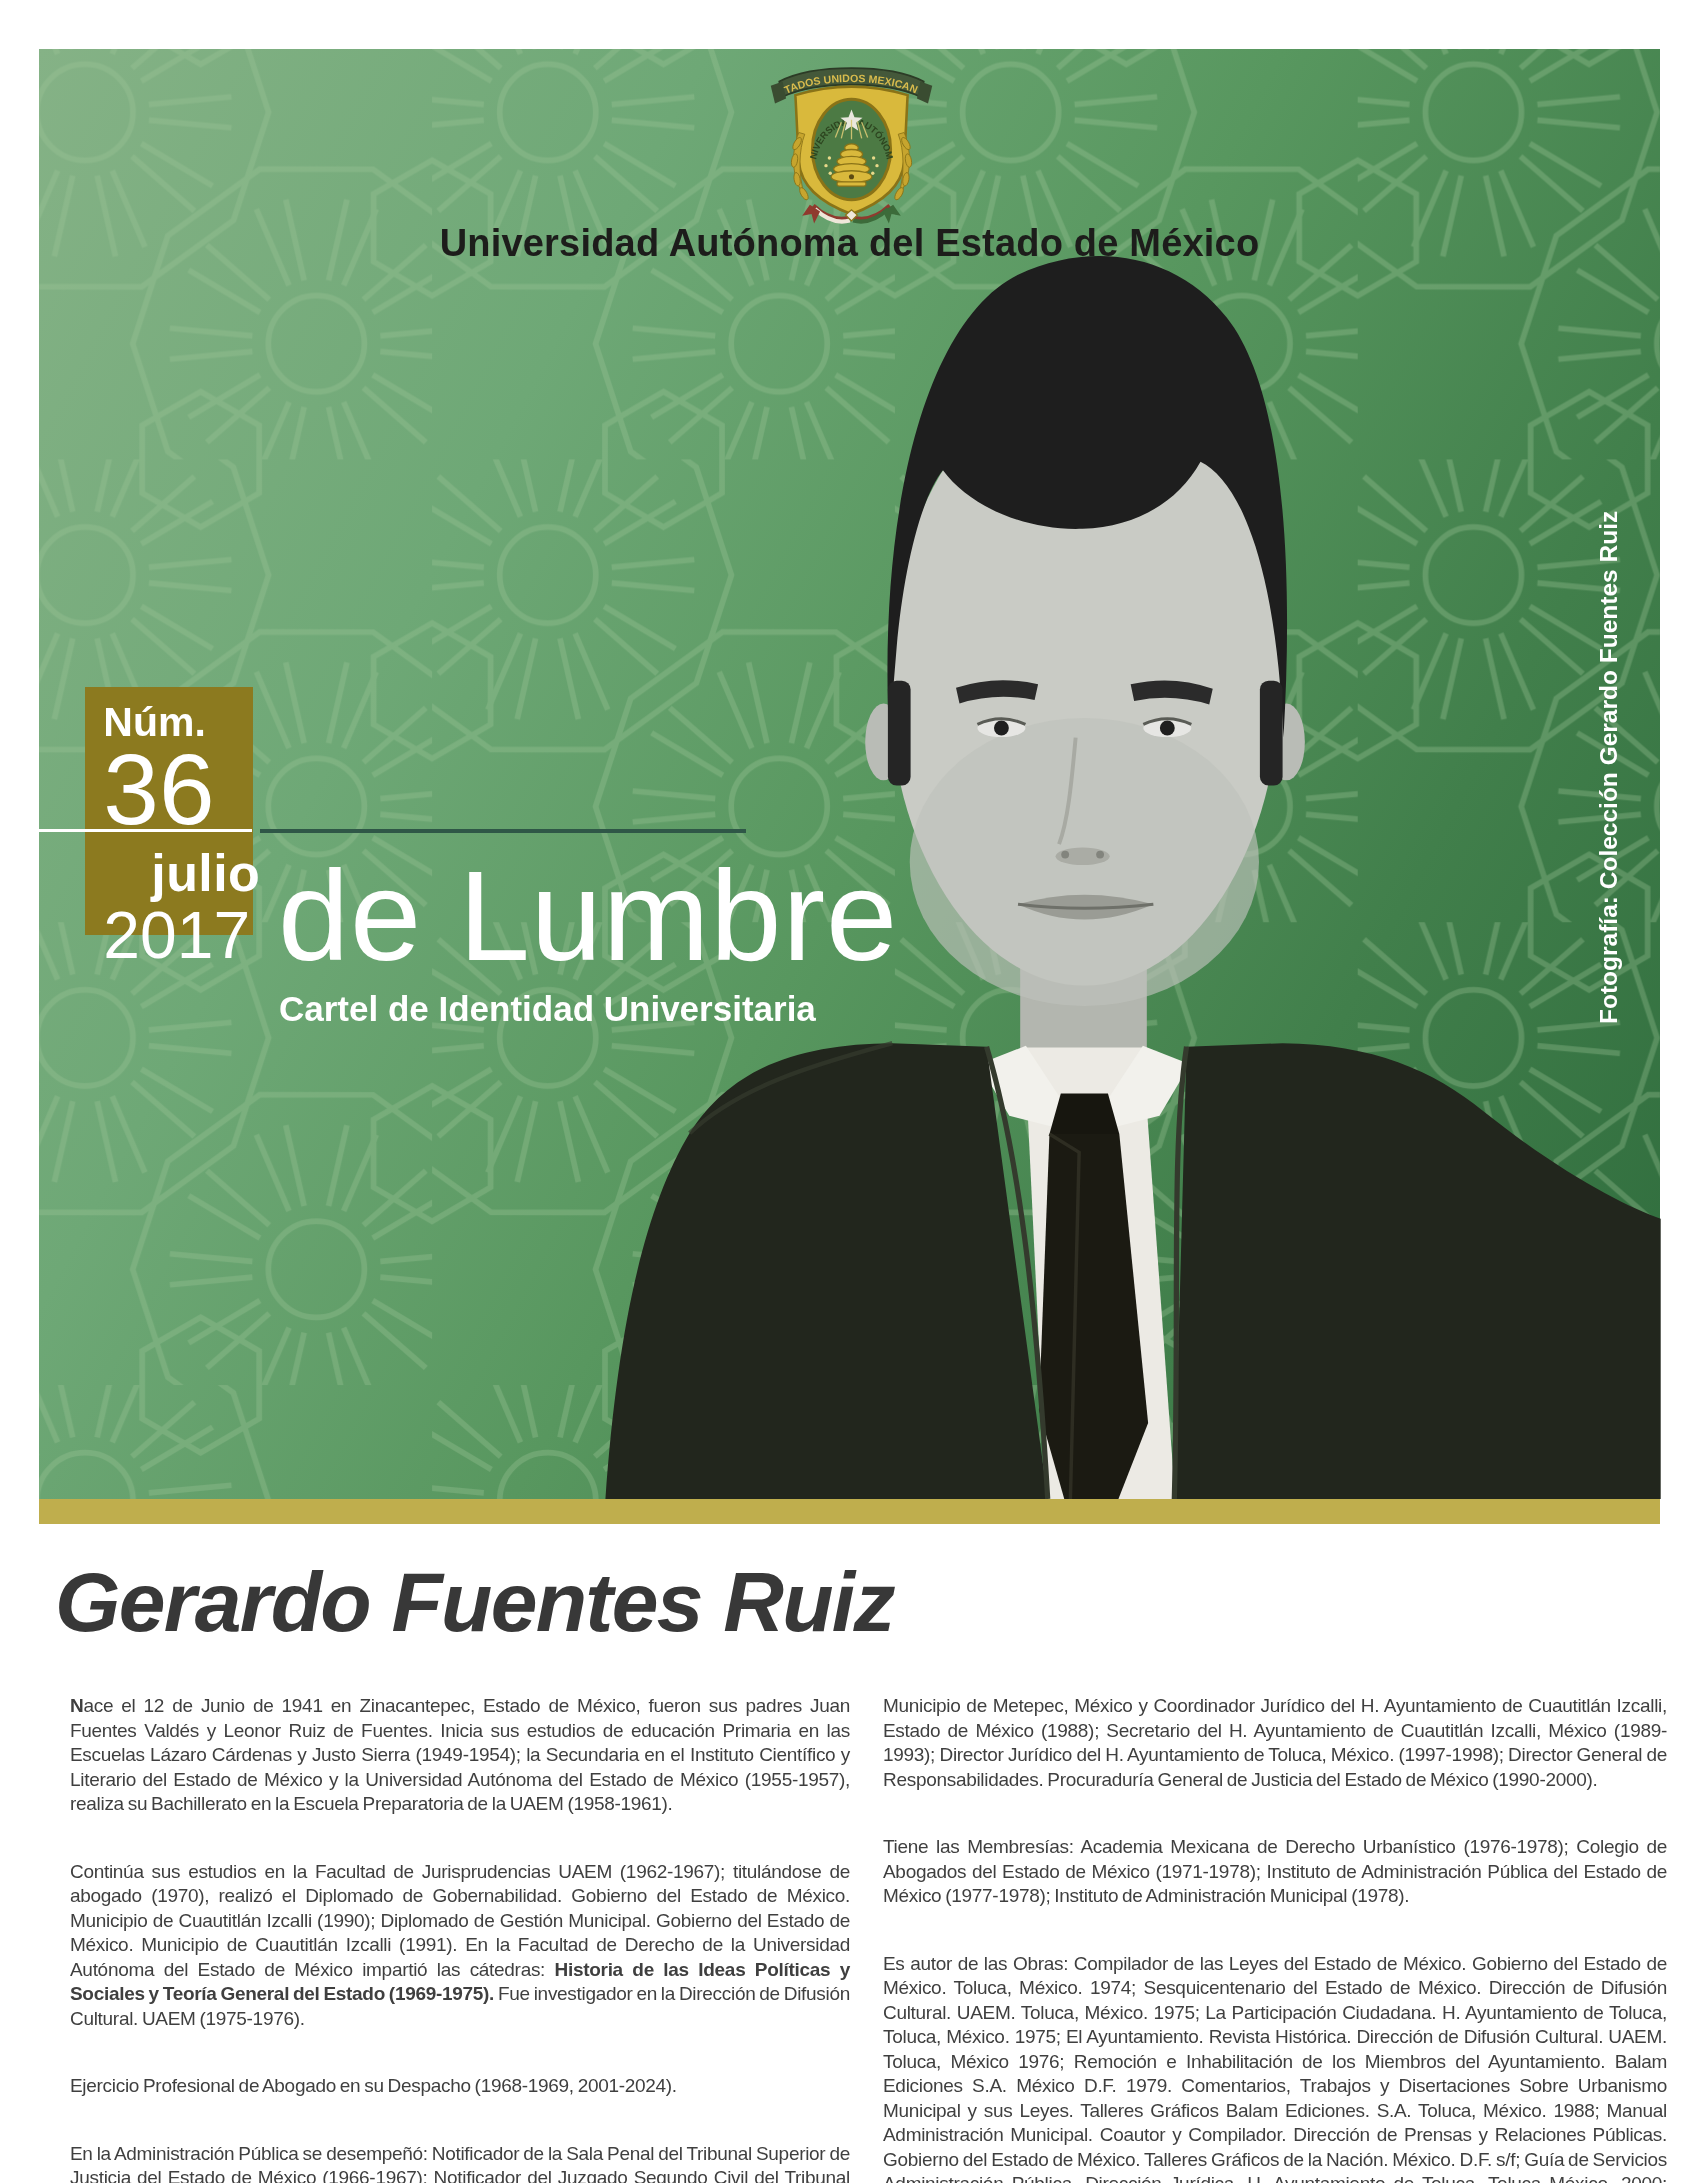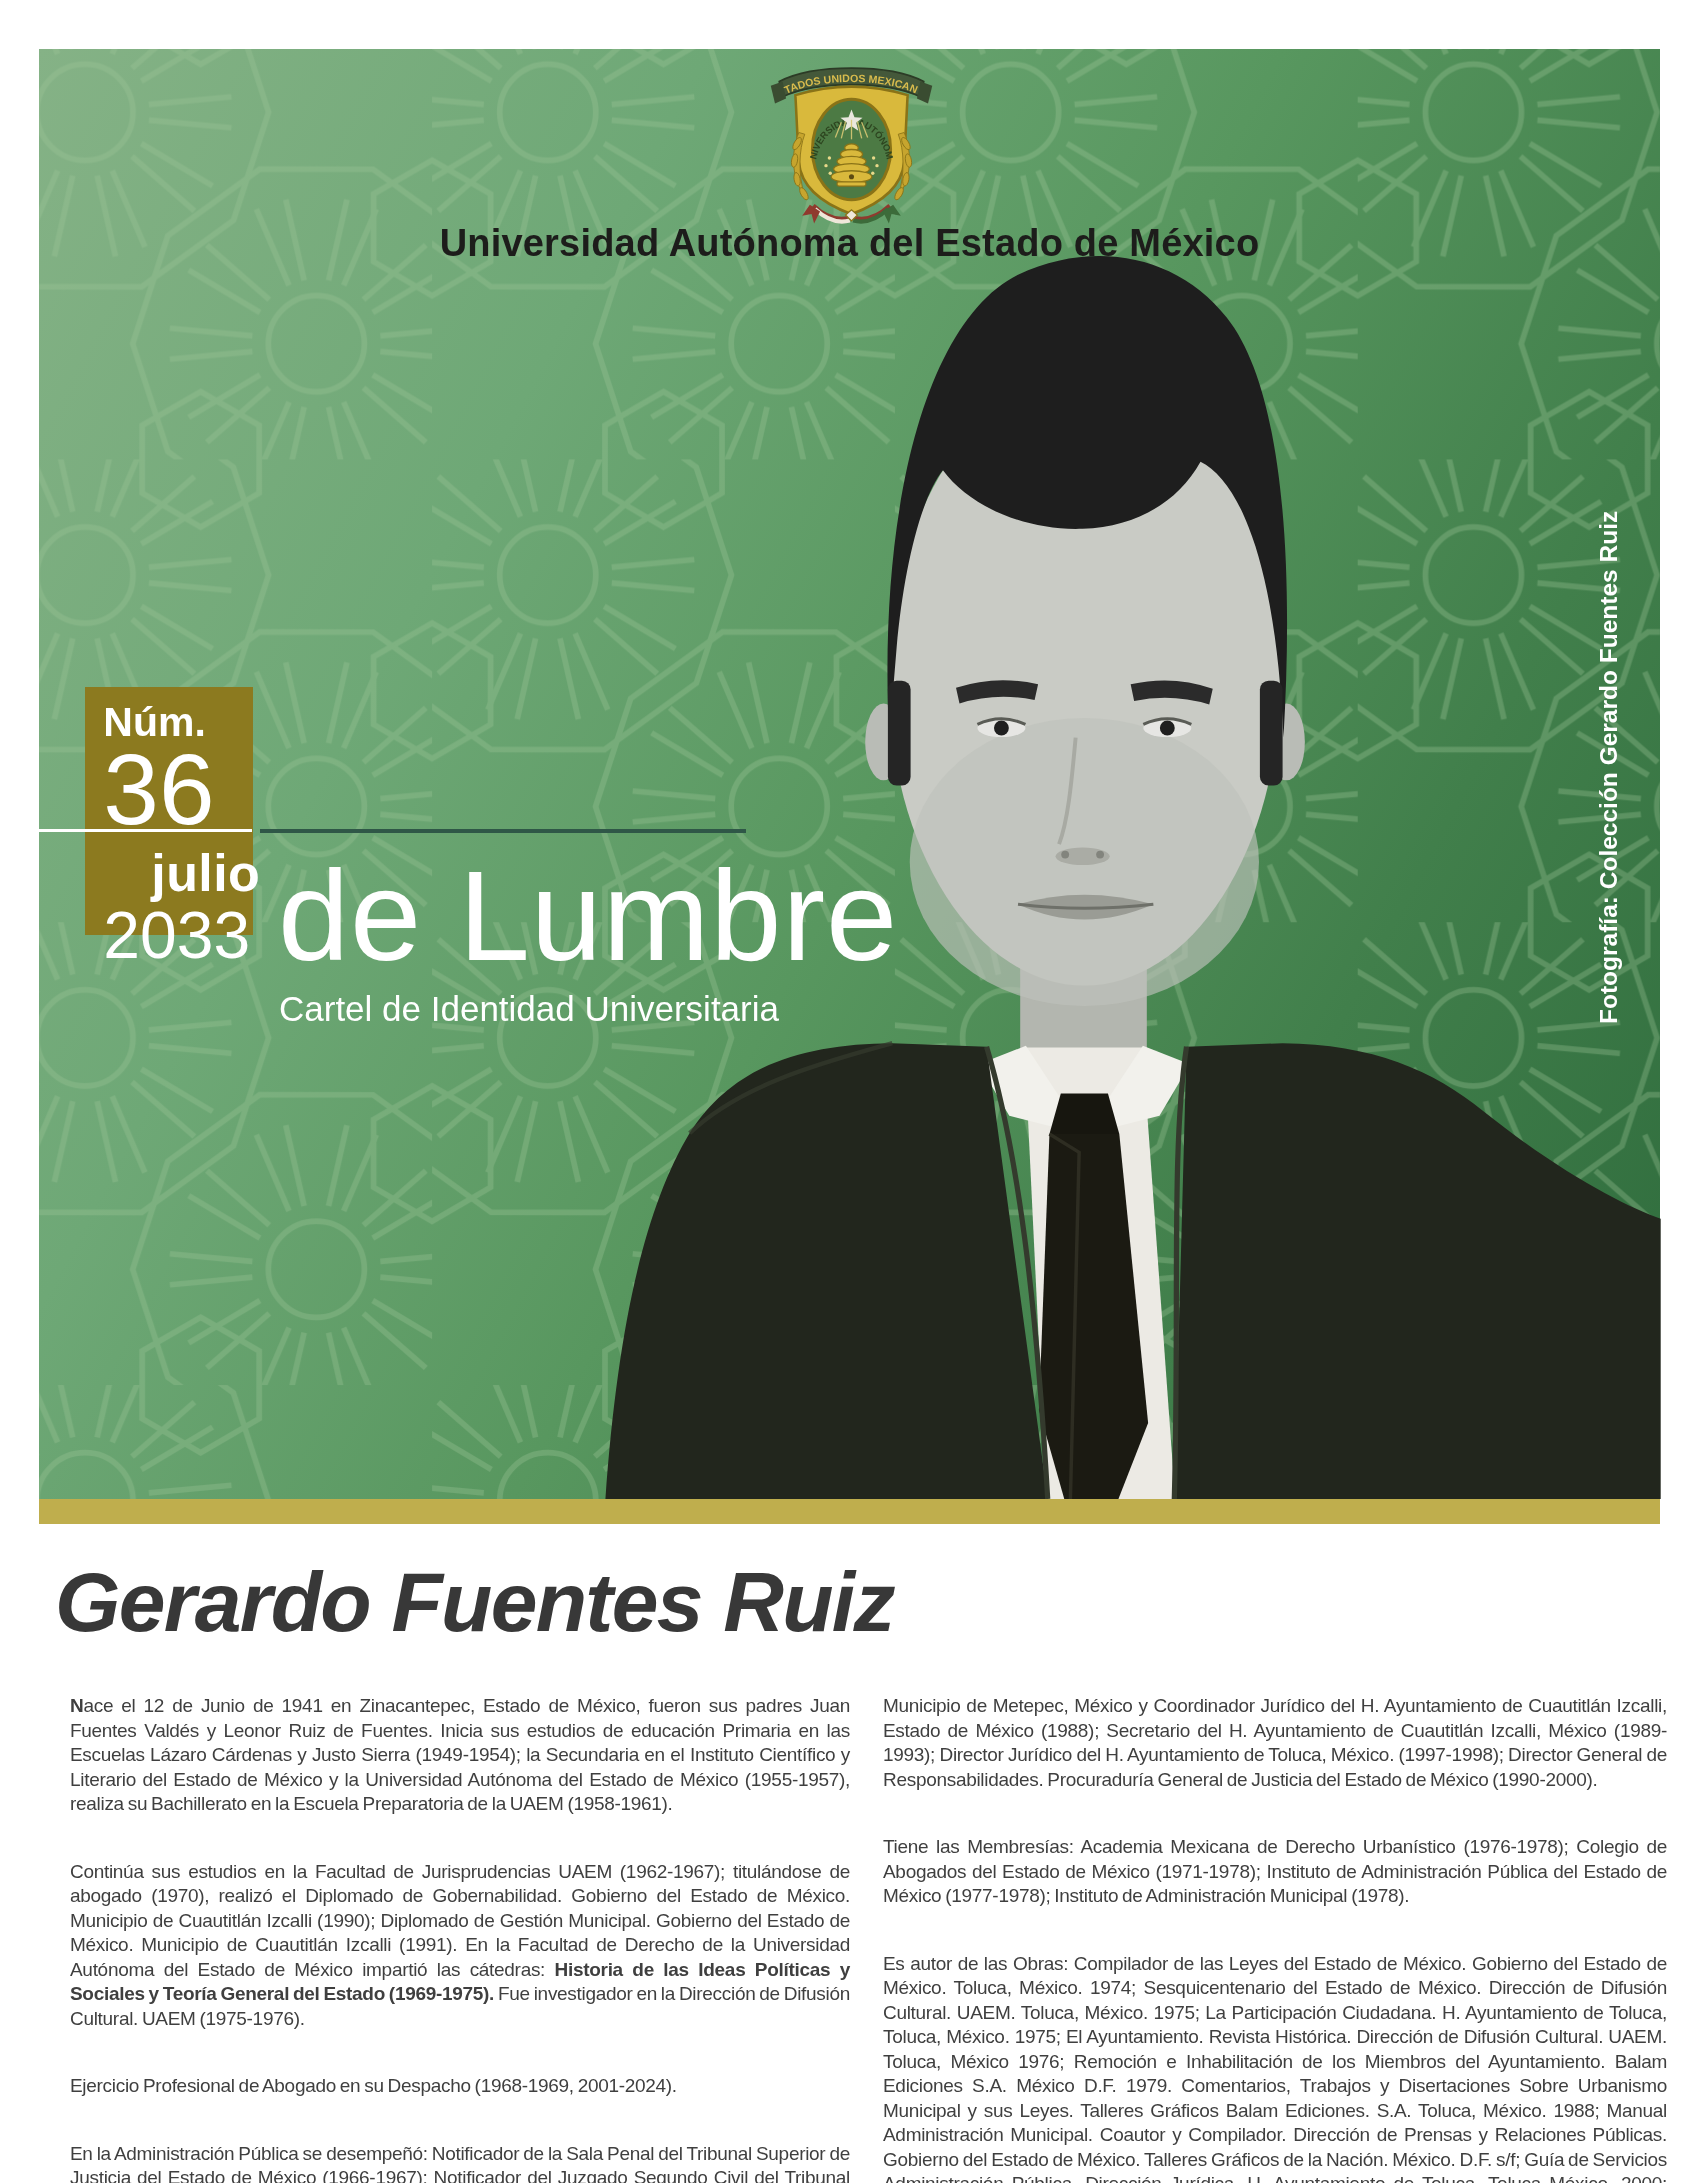--- a/index.html
+++ b/index.html
@@ -18,21 +18,21 @@
   .numbox .lbl{position:absolute;left:18.3px;top:12.2px;font-size:41px;font-weight:bold;}
   .numbox .num{position:absolute;left:18.3px;top:52px;font-size:100px;font-weight:300;line-height:1;}
   .numbox .month{position:absolute;left:18.3px;top:156px;font-size:52px;font-weight:bold;letter-spacing:0.4px;margin-left:48px;}
   .numbox .year{position:absolute;left:18.3px;top:215px;font-size:66px;font-weight:300;line-height:1;}
   .rule-white{position:absolute;left:39px;top:829px;width:213px;height:3.1px;background:#ffffff;}
   .rule-green{position:absolute;left:260px;top:829px;width:486px;height:3.5px;}
   .mast-title{position:absolute;left:279px;top:664px;font-size:188px;font-weight:bold;color:#ffffff;
               letter-spacing:-4.4px;line-height:1;}
   .mast-sub{position:absolute;left:278px;top:852px;font-size:128px;font-weight:300;color:#ffffff;
             letter-spacing:0.9px;line-height:1;}
-  .mast-tag{position:absolute;left:279px;top:989px;font-size:35px;font-weight:400;color:#ffffff;}
+  .mast-tag{position:absolute;left:279px;top:989px;font-size:35px;font-weight:700;color:#ffffff;}
   .credit{position:absolute;left:1595px;top:1024px;transform:rotate(-90deg);transform-origin:0 0;
           width:419px;font-size:24.5px;font-weight:bold;color:#ffffff;white-space:nowrap;}
   .portrait{position:absolute;left:568px;top:218px;width:1093px;height:1281px;}
   
   .name{position:absolute;left:55px;top:1554px;font-size:84px;font-weight:bold;font-style:italic;
         color:#383838;letter-spacing:-1.7px;}
   .col{position:absolute;top:1694px;font-size:19px;line-height:24.5px;color:#3f3f3f;
        text-align:justify;letter-spacing:-0.3px;word-spacing:-1.1px;}
   .col p{margin:0 0 43px 13px;}
   .col p:last-child{margin-bottom:0;}
@@ -145,21 +145,21 @@
       <path d="M308,350 l18,26 -22,-4 -6,22 -14,-28" fill="#3c6b3a" stroke="none"></path>
     </g>
   </svg>
 
   <div class="university">Universidad Autónoma del Estado de México</div>
 
   <div class="numbox" style="background: rgb(140, 122, 31);">
     <div class="lbl">Núm.</div>
     <div class="num">36</div>
     <div class="month">julio</div>
-    <div class="year">2033</div>
+    <div class="year">2017</div>
   </div>
   <div class="rule-white"></div>
   <div class="rule-green" style="background: rgb(47, 87, 71);"></div>
 
   <div class="mast-sub">de Lumbre</div>
   <div class="mast-tag">Cartel de Identidad Universitaria</div>
 
   <div class="credit">Fotografía: Colección Gerardo Fuentes Ruiz</div>
 
   <svg class="portrait" viewBox="1300 500 2502 2934" xmlns="http://www.w3.org/2000/svg">

